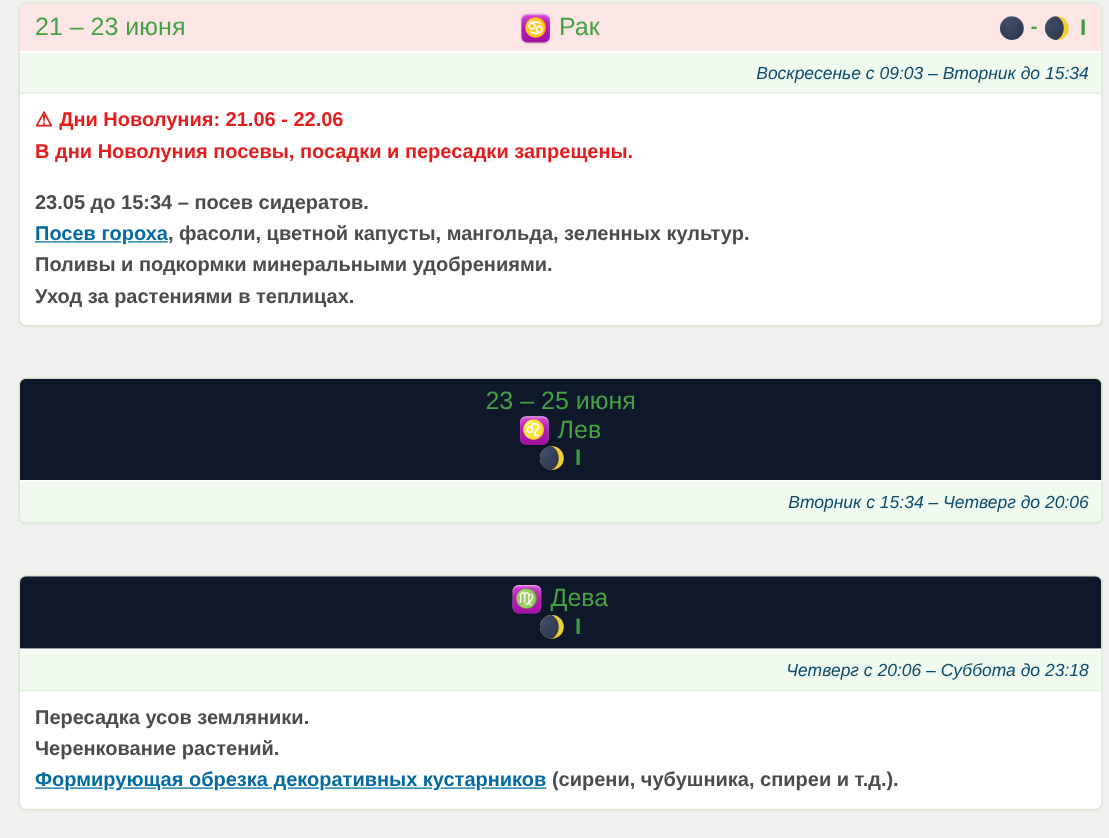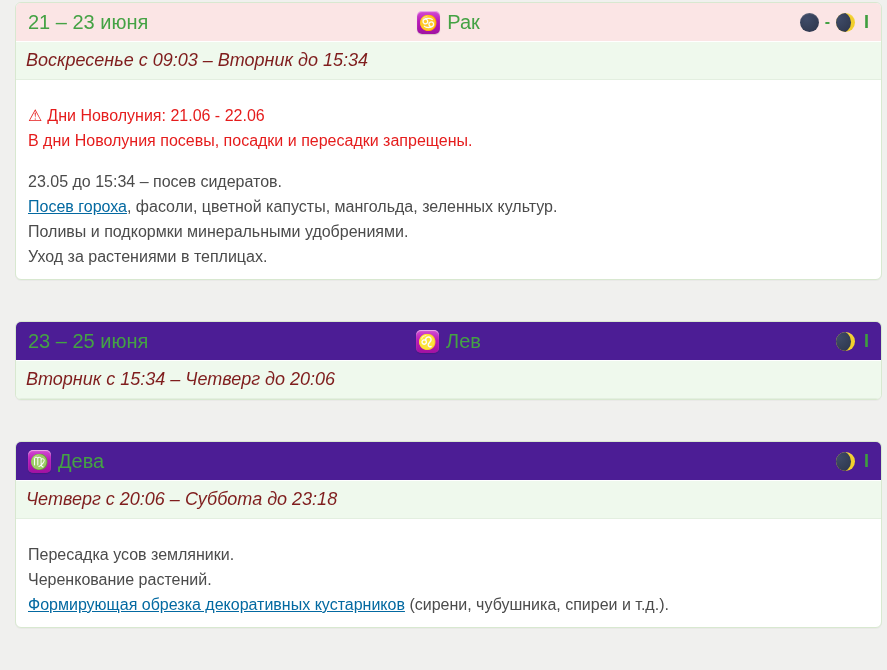--- a/index.html
+++ b/index.html
@@ -18,21 +18,21 @@
     margin-bottom:41px;
     box-shadow:0 1px 1px rgba(0,0,0,0.03);
     margin-left:10px;
   }
   .card:last-child { margin-bottom:8px; }
   .card-header {
     display:flex; align-items:center;
     padding:7px 12px; min-height:24px;
   }
   .card-header.pink  { background:#fbe5e5; }
-  .card-header.green { background:#4c1d95; }
+  .card-header.green { background:#0f172a;flex-direction:column; }
   .hdr-left {
     flex:1 1 0;
     font-size:20px; color:#44a244;
     white-space:nowrap;
   }
   .hdr-center {
     display:flex; align-items:center; gap:7px;
     font-size:20px; color:#44a244;
   }
   .hdr-right {
@@ -62,29 +62,30 @@
   }
   .moon-sep { color:#44a244; font-weight:bold; font-size:16px; margin:0 1px; }
   .phase-label {
     color:#3f9e3f; font-weight:bold; font-size:18px; margin-left:4px;
     font-family:"Liberation Sans", sans-serif;
   }
   .subheader {
     background:#eff9ed;
     border-top:1px solid #ffffff;
     border-bottom:1px solid #e3efe0;
-    text-align:left;
-    color:#7f1d1d; font-style:italic;
-    font-size:18px;
+    text-align:right;
+    color:#0c4a6e; font-style:italic;
+    font-size:14px;
     padding:8px 10px;
   }
   .card-body {
-    padding:23px 12px 10px;
+    padding:9px 12px 10px;
     font-size:16px; line-height:25px;
     color:#4b4b4b;
+    font-weight:bold;
   }
   .warning { color:#e51c1c; margin-bottom:16px; }
   .warn-icon { margin-right:5px; }
   a.link { color:#0369a1; text-decoration:underline; cursor:pointer; }
 </style>
 </head>
 <body>
 
 <div class="wrap">
 

